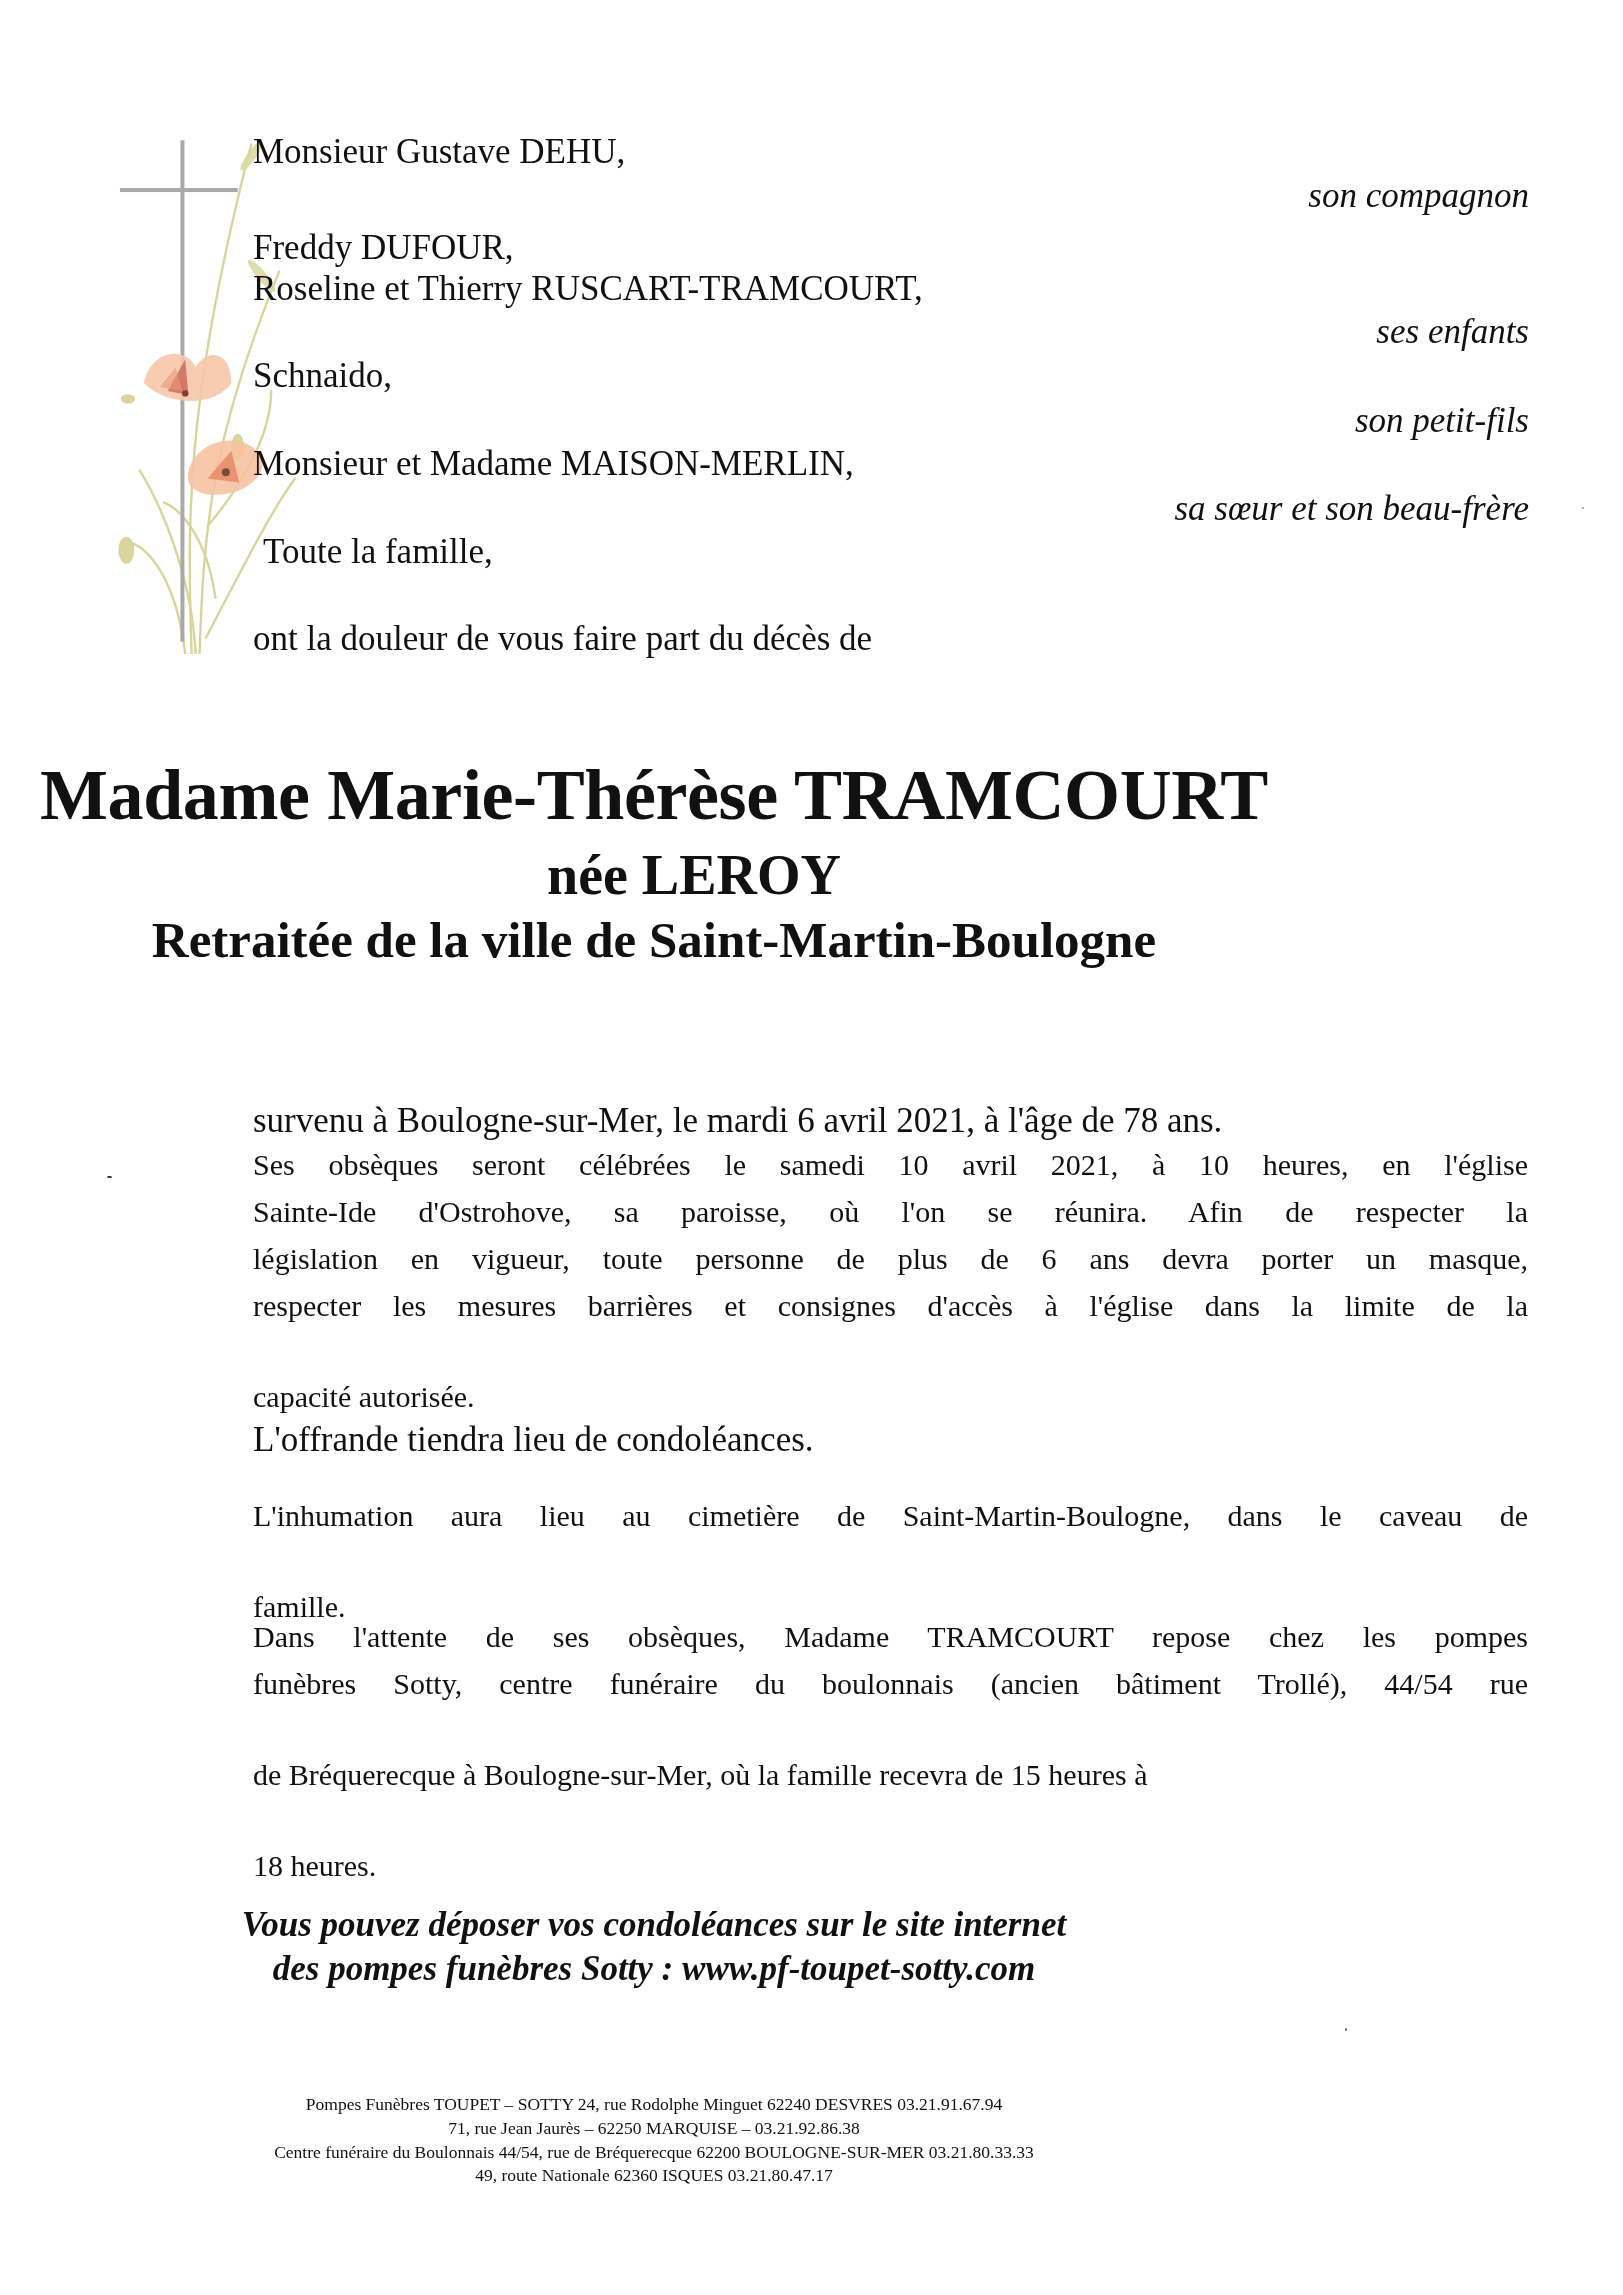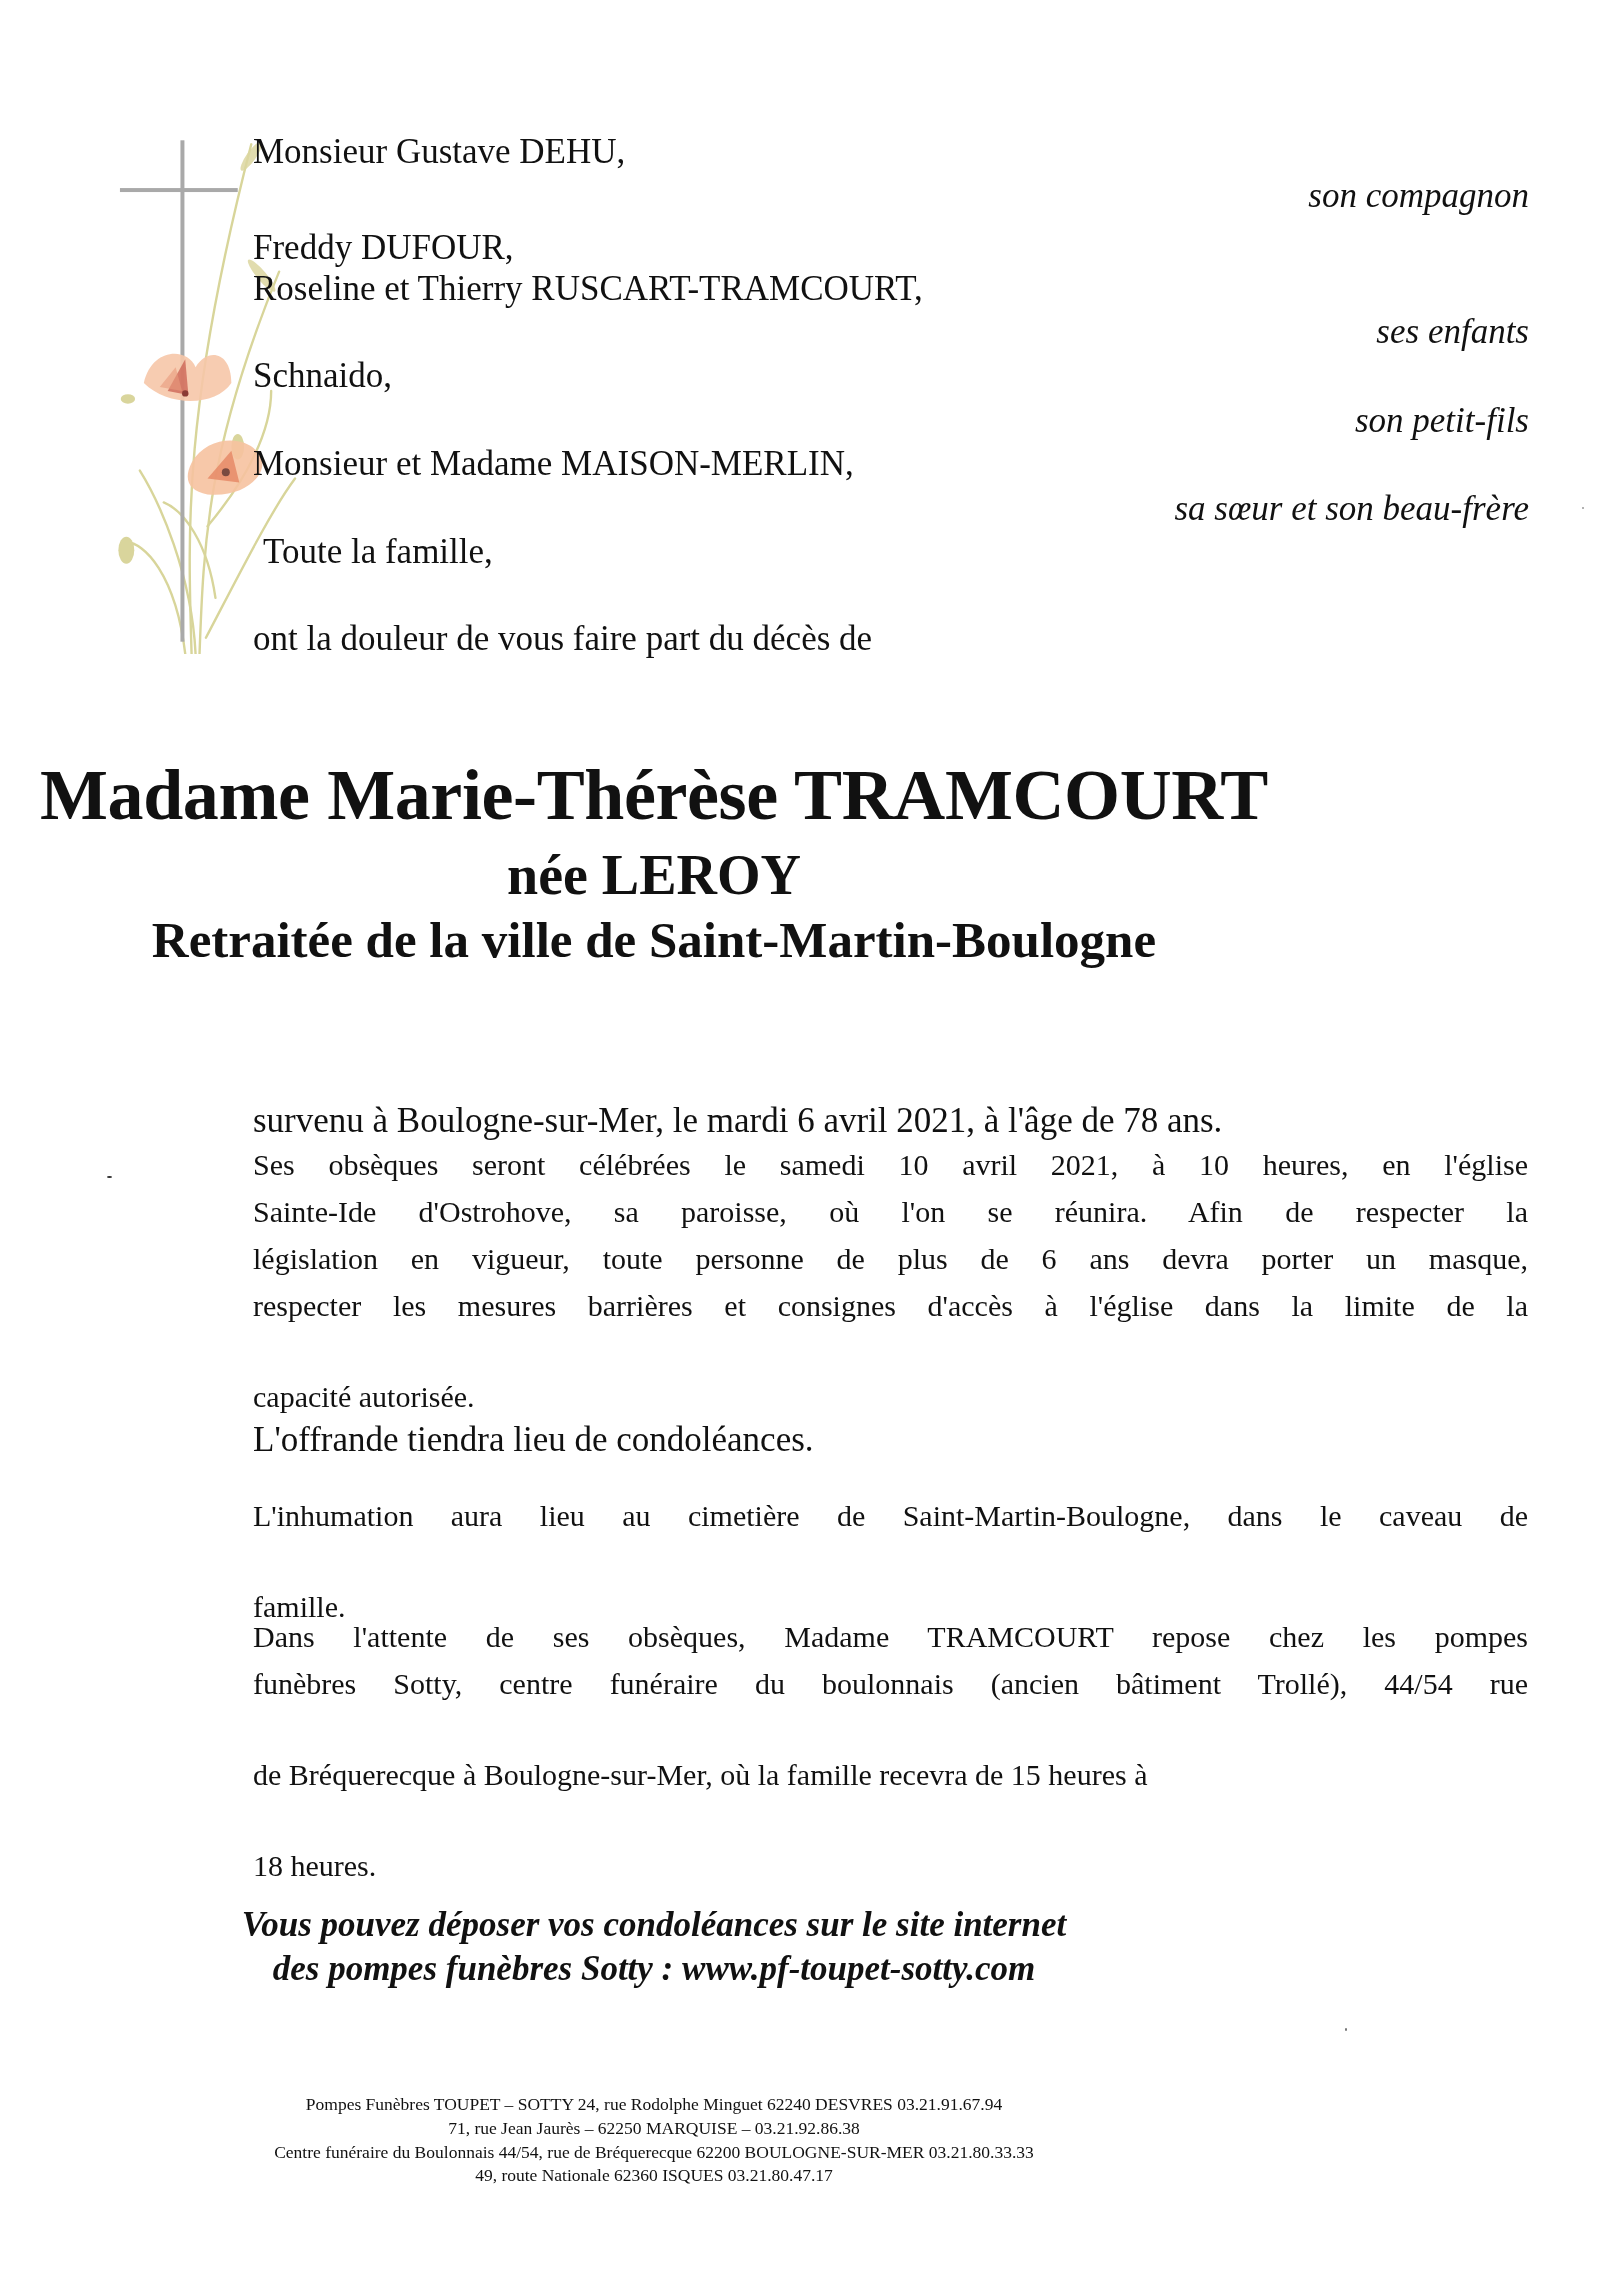--- a/index.html
+++ b/index.html
@@ -3,21 +3,21 @@
 <meta charset="utf-8">
 <style>
   html, body { margin: 0; padding: 0; background: #ffffff; }
   body { width: 1624px; height: 2295px; position: relative; overflow: hidden;
          font-family: "Liberation Serif", "DejaVu Serif", serif; color: #111; }
   .abs { position: absolute; white-space: nowrap; }
   .line { font-size: 35px; line-height: 1; }
   .rel { font-style: italic; font-size: 35px; line-height: 1; right: 95px; text-align: right; }
   .center { left: 0; width: 1308px; text-align: center; }
   .title { font-weight: bold; font-size: 72px; line-height: 1; letter-spacing: -0.4px; }
-  .maiden { font-weight: bold; font-size: 56px; line-height: 1; }
+  .maiden { font-weight: bold; font-size: 56px; line-height: 1; padding-left: 40px; }
   .subtitle { font-weight: bold; font-size: 51px; line-height: 1; }
   .para { position: absolute; left: 253px; width: 1275px; font-size: 30px; line-height: 47px; }
   .para .j { display: block; text-align: justify; text-align-last: justify; white-space: normal; }
   .para .l { display: block; text-align: left; margin-top: 44px; }
   .web { font-weight: bold; font-style: italic; font-size: 35px; line-height: 1; }
   .footer { font-size: 17.5px; line-height: 1; }
   .illus { position: absolute; left: 112px; top: 128px; width: 191px; height: 526px; }
   .speck { position: absolute; background: #333; border-radius: 50%; }
 </style>
 </head>

